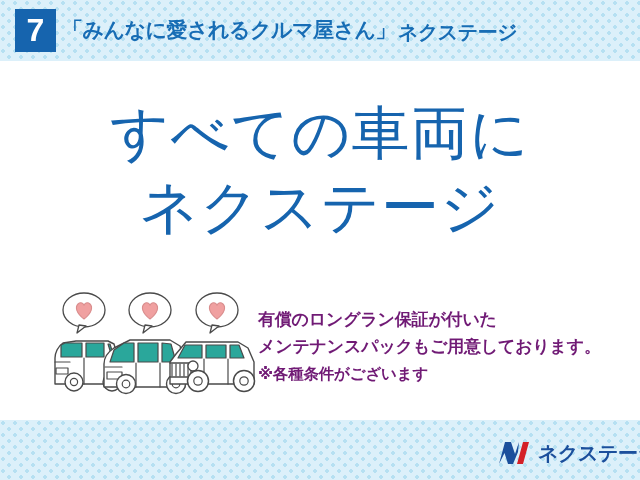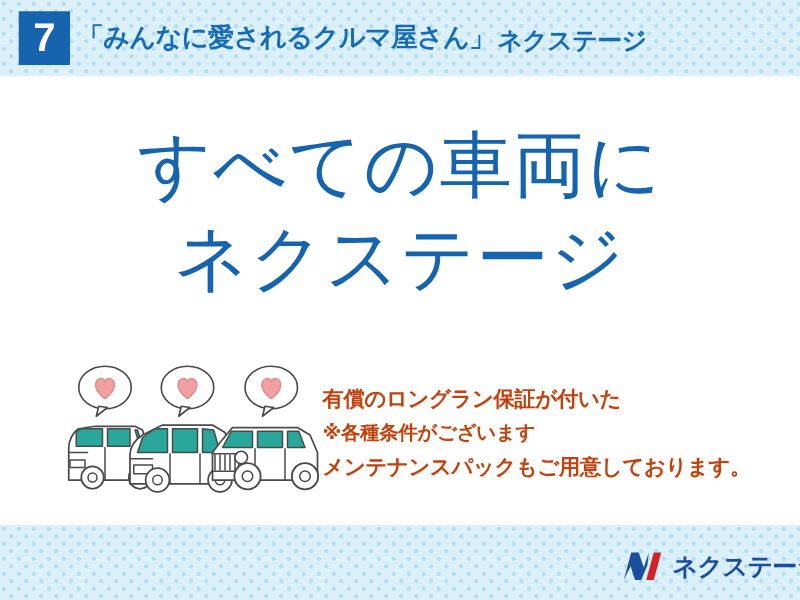--- a/index.html
+++ b/index.html
@@ -101,21 +101,21 @@
     width: 210px;
     height: 110px;
   }
 
   
   #body-copy {
     position: absolute;
     left: 258px;
     top: 306px;
     width: 372px;
-    color: #c2410c;
+    color: #701a75;
     font-size: 17px;
     line-height: 27px;
     font-weight: bold;
     letter-spacing: -0.2px;
   }
   #body-copy .line { display: block; white-space: nowrap; }
   #body-copy .note { font-size: 15.5px; }
 
   
   #footer-logo {
@@ -219,22 +219,22 @@
         <circle cx="146" cy="93" r="10.5" fill="#ffffff" stroke="#4a4a4a" stroke-width="1.5"></circle>
         <circle cx="146" cy="93" r="4.2" fill="#ffffff" stroke="#4a4a4a" stroke-width="1.2"></circle>
         <circle cx="192" cy="93" r="10.5" fill="#ffffff" stroke="#4a4a4a" stroke-width="1.5"></circle>
         <circle cx="192" cy="93" r="4.2" fill="#ffffff" stroke="#4a4a4a" stroke-width="1.2"></circle>
       </g>
     </g>
   </svg>
 
   <div id="body-copy">
     <span class="line">有償のロングラン保証が付いた</span>
+    <span class="line">メンテナンスパックもご用意しております。</span>
     <span class="line note">※各種条件がございます</span>
-    <span class="line">メンテナンスパックもご用意しております。</span>
   </div>
 
   <div id="footer-band" class="dot-band"></div>
 
   <div id="footer-logo">
     <svg id="logo-mark" viewBox="0 0 34 26">
       <path d="M2 24 L8 2 L14 2 L18 14 L22 2 L21 12 L16 24 L11 24 L7.5 13 Z" fill="#1b4f9c"></path>
       <path d="M20 24 L26 2 L32 2 L26 24 Z" fill="#d42027"></path>
     </svg>
     <span id="logo-text">ネクステージ</span>

